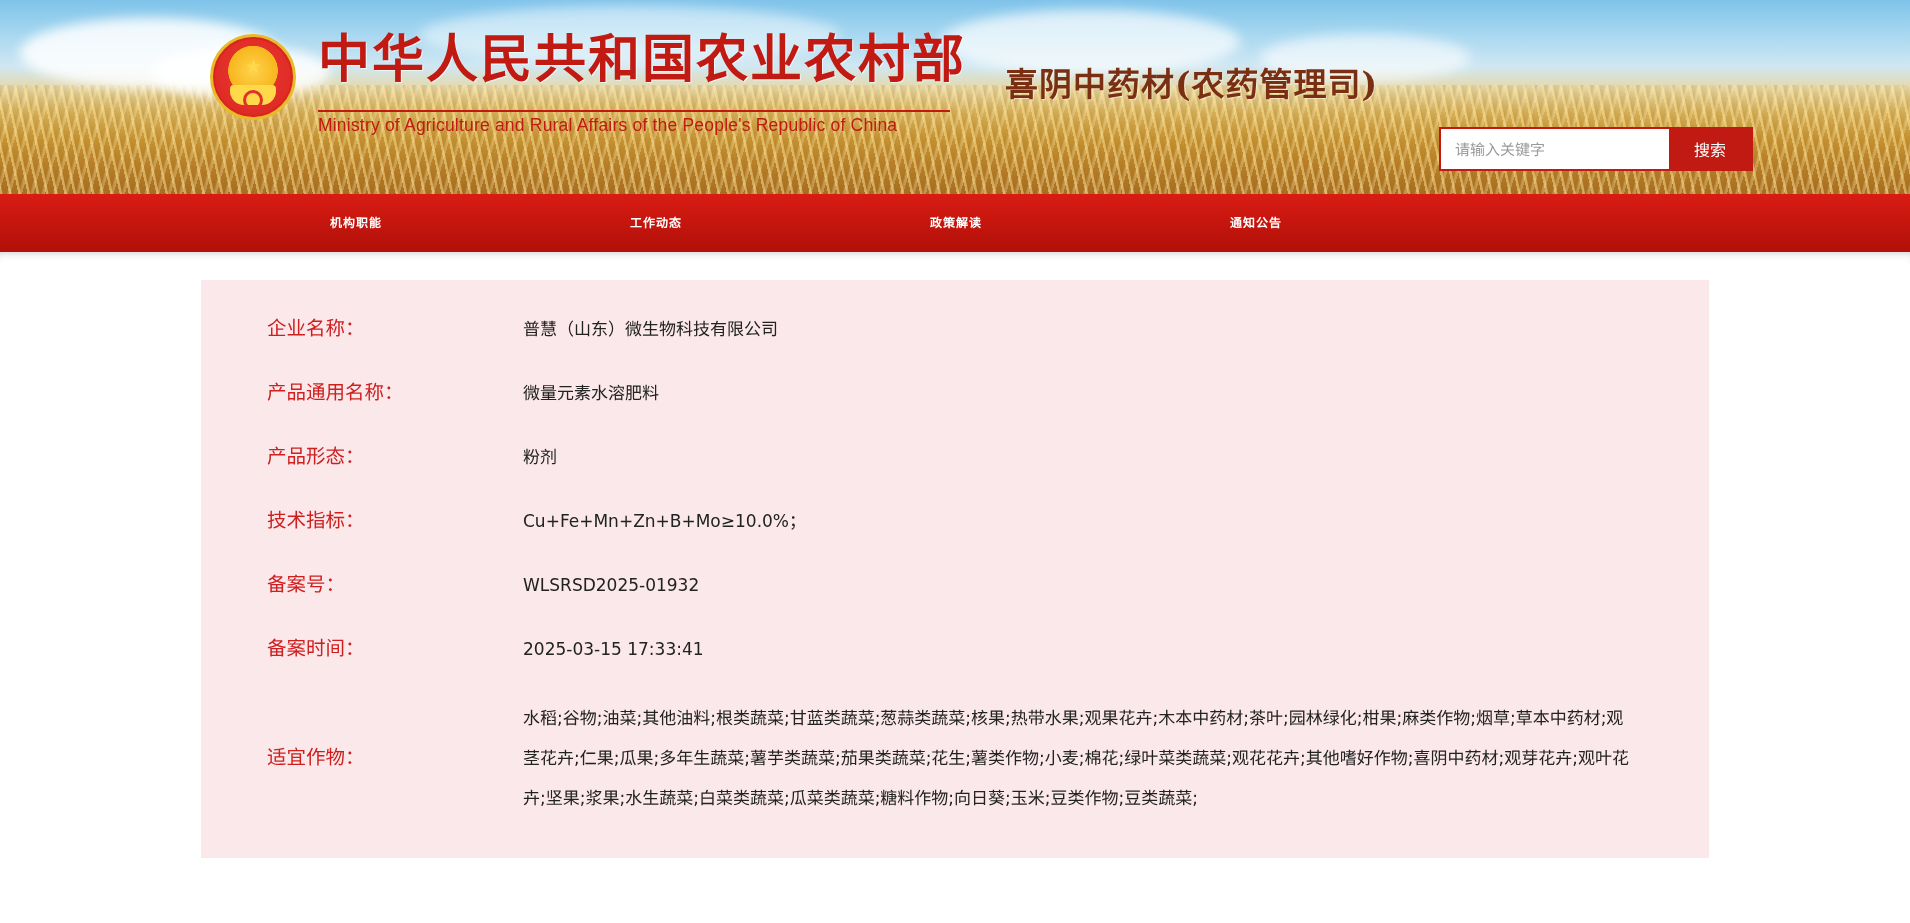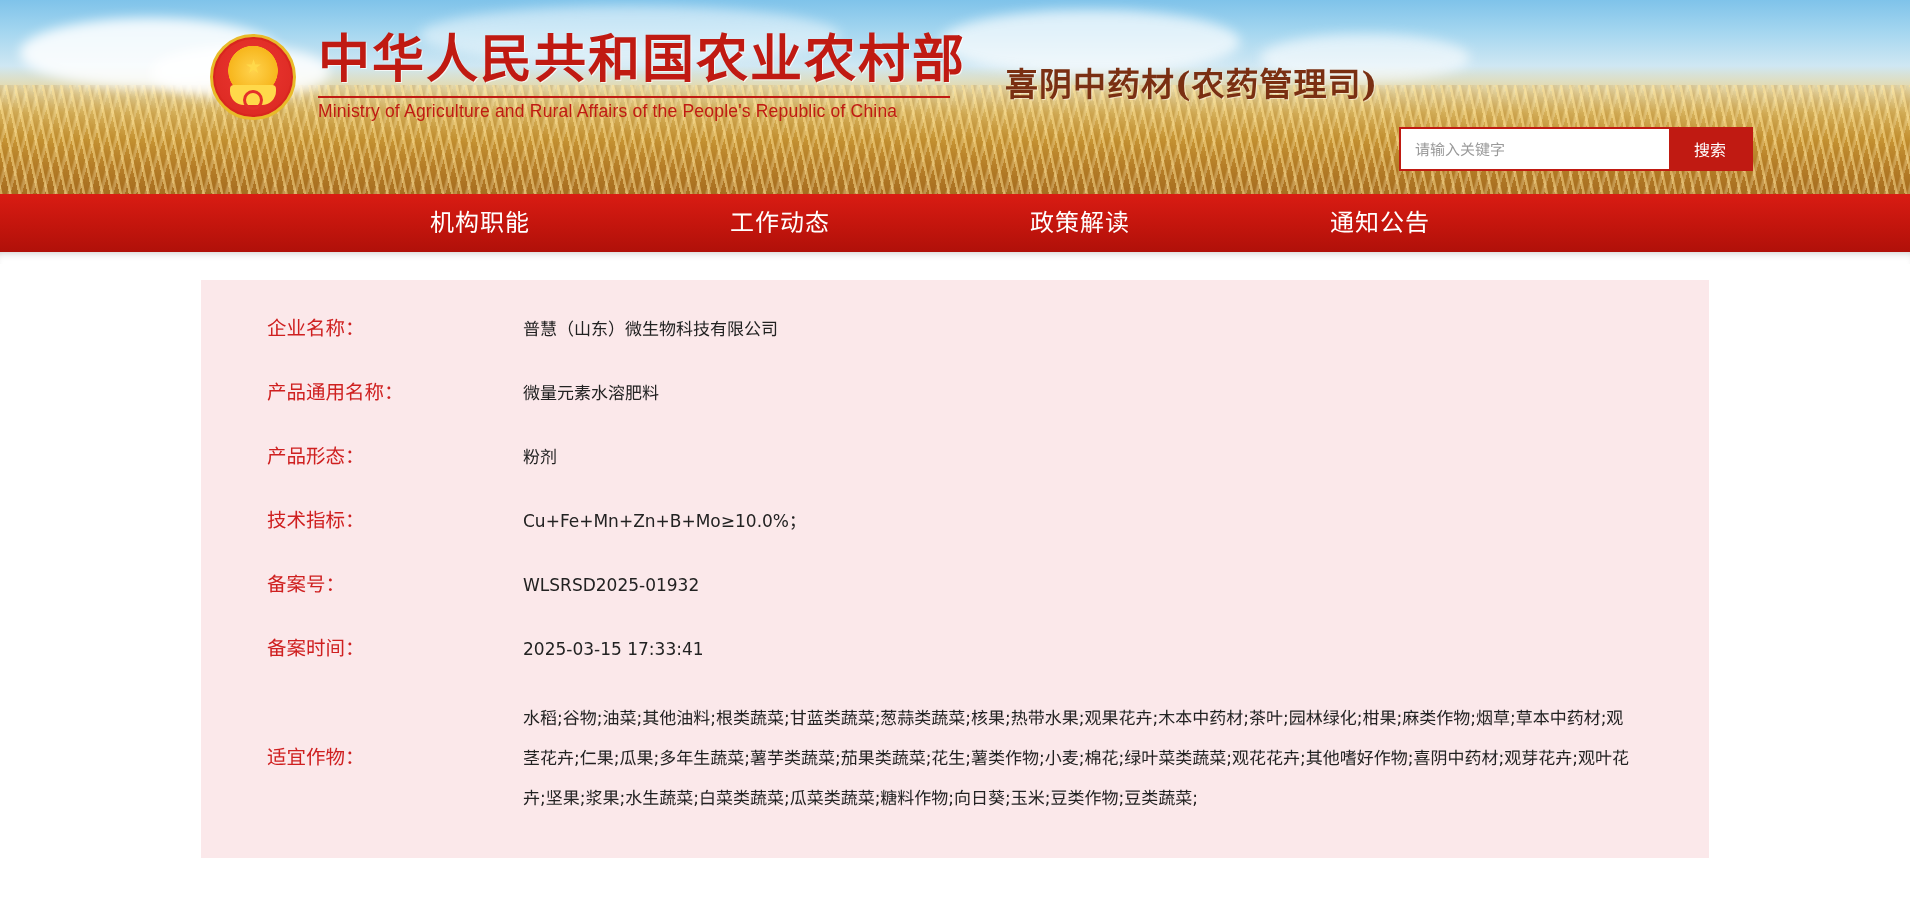--- a/index.html
+++ b/index.html
@@ -120,21 +120,21 @@
     font-family: Liberation Sans, sans-serif;
     font-weight: bold;
     font-size: 52px;
     color: #c01a12;
     letter-spacing: 2px;
     line-height: 1.15;
     text-shadow: 1px 1px 0 rgba(255,255,255,.7);
     white-space: nowrap;
   }
   .site-title-en {
-    margin-top: 6px;
+    margin-top: 20px;
     font-size: 17.5px;
     color: #c01a12;
     letter-spacing: .2px;
     white-space: nowrap;
     border-top: 2px solid #c01a12;
     padding-top: 3px;
     width: 632px;
   }
   .dept-title {
     position: absolute;
@@ -154,21 +154,21 @@
     position: absolute;
     right: 157px;
     top: 127px;
     display: flex;
     align-items: stretch;
     height: 44px;
     border: 2px solid #c01a12;
     background: #ffffff;
   }
   .search-input {
-    width: 268px;
+    width: 228px;
     height: 100%;
     border: none;
     outline: none;
     padding: 0 14px;
     font-size: 15px;
     color: #be185d;
     font-family: "Liberation Sans", "DejaVu Sans", sans-serif;
     background: #fff;
   }
   .search-input::placeholder { color: #9a9a9a; }
@@ -195,24 +195,23 @@
   }
   .nav-list {
     display: flex;
     width: 1586px;
     margin: 0 auto;
     padding-left: 168px;
   }
   .nav-item {
     flex: 0 0 auto;
     width: 300px;
-    text-align: center;
     color: #ffffff;
-    font-size: 24px;
-    font-weight: normal;
+    font-size: 12px;
+    font-weight: bold;
     letter-spacing: 1px;
     cursor: pointer;
     line-height: 58px;
     font-family: "DejaVu Sans", "Liberation Sans", sans-serif;
   }
 
   
   .nav-shadow {
     height: 12px;
     background: #ffffff;

